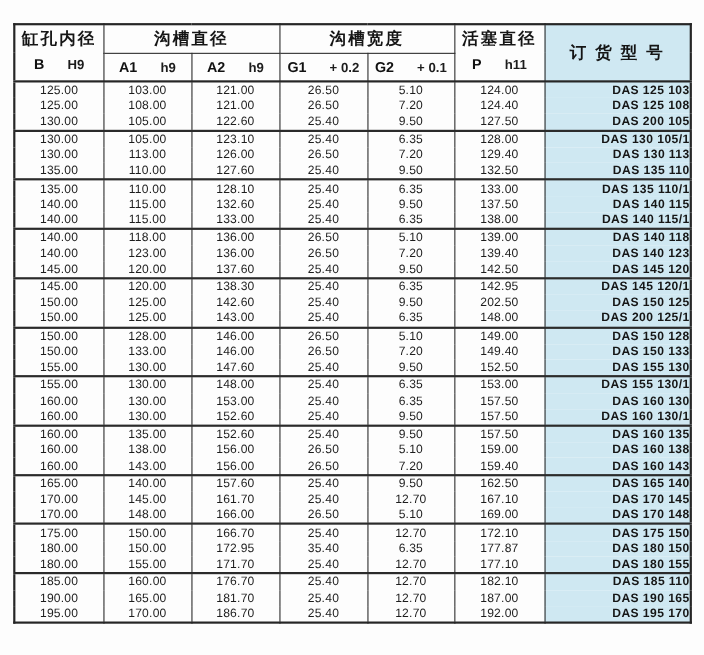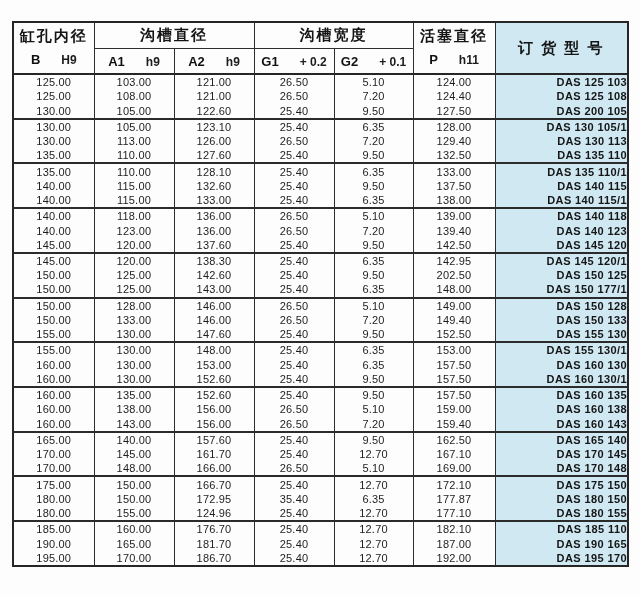--- a/index.html
+++ b/index.html
@@ -249,21 +249,21 @@
           <td>202.50</td>
           <td class="order blue">DAS 150 125</td>
         </tr>
         <tr>
           <td>150.00</td>
           <td>125.00</td>
           <td>143.00</td>
           <td>25.40</td>
           <td>6.35</td>
           <td>148.00</td>
-          <td class="order blue">DAS 150 177/1</td>
+          <td class="order blue">DAS 200 125/1</td>
         </tr>
       </tbody>
       <tbody class="group">
         <tr>
           <td>150.00</td>
           <td>128.00</td>
           <td>146.00</td>
           <td>26.50</td>
           <td>5.10</td>
           <td>149.00</td>
@@ -390,21 +390,21 @@
           <td>150.00</td>
           <td>172.95</td>
           <td>35.40</td>
           <td>6.35</td>
           <td>177.87</td>
           <td class="order blue">DAS 180 150</td>
         </tr>
         <tr>
           <td>180.00</td>
           <td>155.00</td>
-          <td>124.96</td>
+          <td>171.70</td>
           <td>25.40</td>
           <td>12.70</td>
           <td>177.10</td>
           <td class="order blue">DAS 180 155</td>
         </tr>
       </tbody>
       <tbody class="group">
         <tr>
           <td>185.00</td>
           <td>160.00</td>

